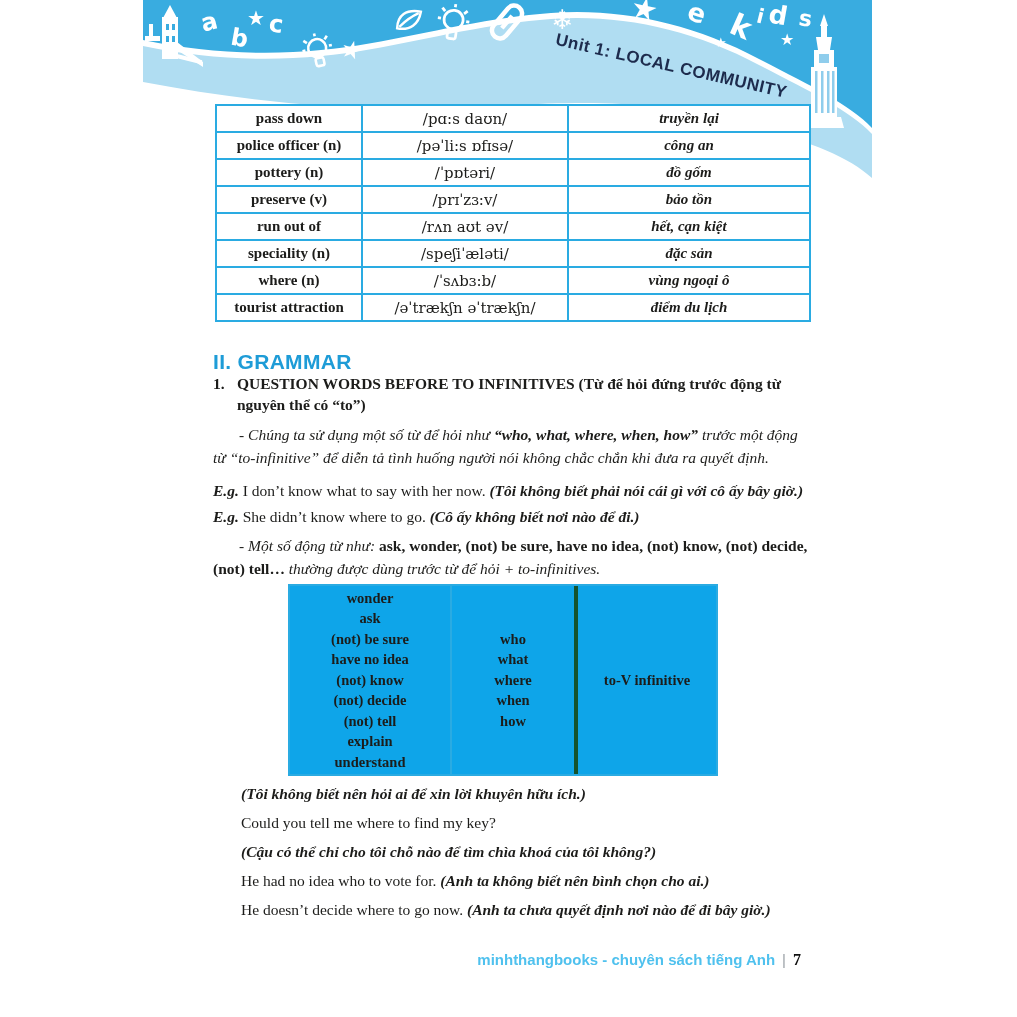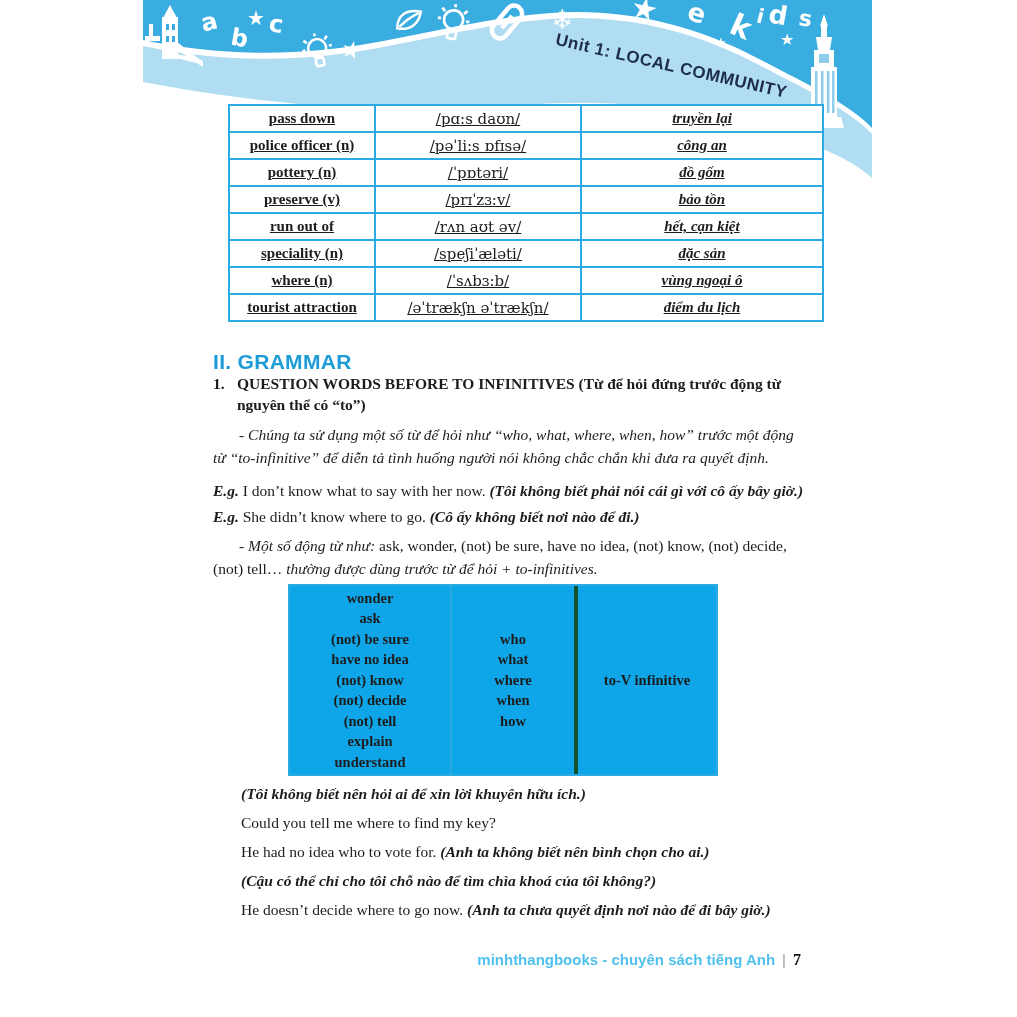--- a/index.html
+++ b/index.html
@@ -6,35 +6,35 @@
   .screen{position:relative;width:1017px;height:1017px;background:#ffffff;overflow:hidden;
           font-family:"Liberation Serif","DejaVu Serif",serif;color:#1c1c1a;}
   
   .banner{position:absolute;left:143px;top:0;width:729px;height:240px;z-index:1;}
   .banner svg.wave{position:absolute;left:0;top:0;}
   .banner .deco{position:absolute;color:#ffffff;font-family:"DejaVu Sans",sans-serif;font-weight:bold;line-height:1;}
   .unit-label{position:absolute;left:415px;top:30px;transform:rotate(13deg);transform-origin:left top;
               font-family:"Liberation Sans",sans-serif;font-weight:bold;font-size:17px;color:#1d2b4d;
               letter-spacing:.5px;white-space:nowrap;}
   
-  .vocab{position:absolute;left:228px;top:104px;z-index:2;border-collapse:collapse;background:#c2410c;text-decoration:underline;}
+  .vocab{position:absolute;left:215px;top:104px;z-index:2;border-collapse:collapse;background:#c2410c;}
   .vocab td{border:2px solid #2aabe2;height:25px;text-align:center;vertical-align:middle;font-size:15px;padding:0 6px;background:#fff;}
   .vocab td.w{width:132px;font-weight:bold;}
   .vocab td.ipa{width:192px;font-family:"DejaVu Serif",serif;}
   .vocab td.m{width:228px;font-weight:bold;font-style:italic;}
   
   .grammar{position:absolute;left:213px;top:350px;width:596px;z-index:2;font-size:15.5px;line-height:23px;}
   .g-head{font-family:"Liberation Sans",sans-serif;font-weight:bold;font-size:21px;color:#1e9cd7;
           letter-spacing:.3px;margin:0 0 0 0;}
   .pt{font-weight:bold;margin:0 0 8px 0;line-height:21px;}
   .pt .num{display:inline-block;width:24px;}
   .pt-wrap{display:flex;}
   .pt-body{flex:1;}
   .it{font-style:italic;}
-  .bld{font-weight:normal;}
+  .bld{font-weight:bold;}
   .dash-par{text-indent:26px;margin:6px 0 10px 0;}
   .eg-line{margin:3px 0;}
   .eg-lab{font-weight:bold;font-style:italic;}
   .vi{font-style:italic;font-weight:600;}
   
   .pattern{position:absolute;left:288px;top:584px;width:430px;height:192px;z-index:2;display:flex;
            background:#0ea5e9;border:2px solid #2aabe2;box-sizing:border-box;}
   .pattern .col{display:flex;flex-direction:column;justify-content:center;align-items:center;
                 font-weight:bold;font-size:14.5px;line-height:20.5px;box-sizing:border-box;}
   .pattern .c1{width:162px;border-right:2px solid #2aabe2;}
@@ -233,22 +233,22 @@
       <div>how</div>
     </div>
     <div class="col c3">
       <div>to-V infinitive</div>
     </div>
   </div>
 
   <div class="finals">
     <div class="ln"><span class="vi">(Tôi không biết nên hỏi ai để xin lời khuyên hữu ích.)</span></div>
     <div class="ln"><span>Could you tell me where to find my key?</span></div>
+    <div class="ln"><span class="vi">(Cậu có thể chỉ cho tôi chỗ nào để tìm chìa khoá của tôi không?)</span></div>
     <div class="ln"><span>He had no idea who to vote for. </span><span class="vi">(Anh ta không biết nên bình chọn cho ai.)</span></div>
-    <div class="ln"><span class="vi">(Cậu có thể chỉ cho tôi chỗ nào để tìm chìa khoá của tôi không?)</span></div>
     <div class="ln"><span>He doesn’t decide where to go now. </span><span class="vi">(Anh ta chưa quyết định nơi nào để đi bây giờ.)</span></div>
   </div>
 
   <div class="footer">
     <span class="brand">minhthangbooks - chuyên sách tiếng Anh</span><span class="sep">|</span><span class="pg">7</span>
   </div>
 
 </div>
 
 </body></html>

